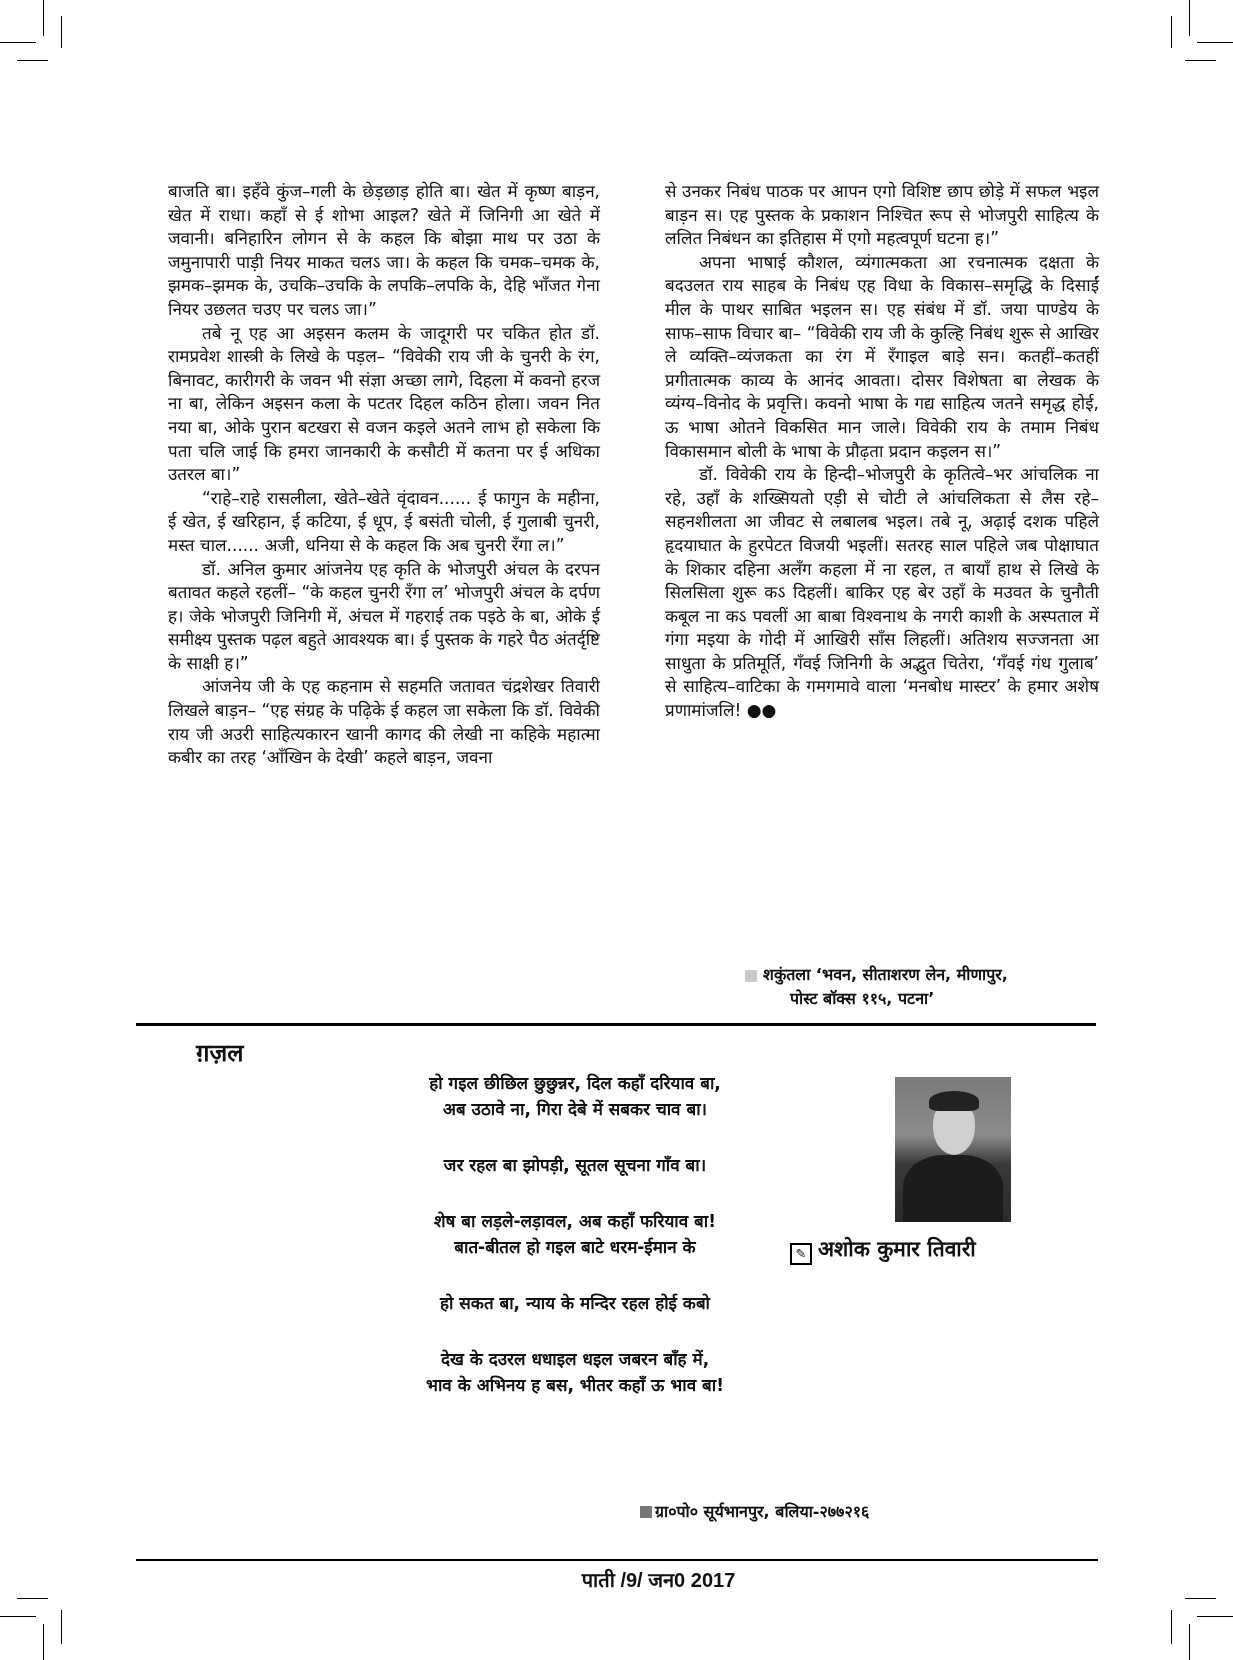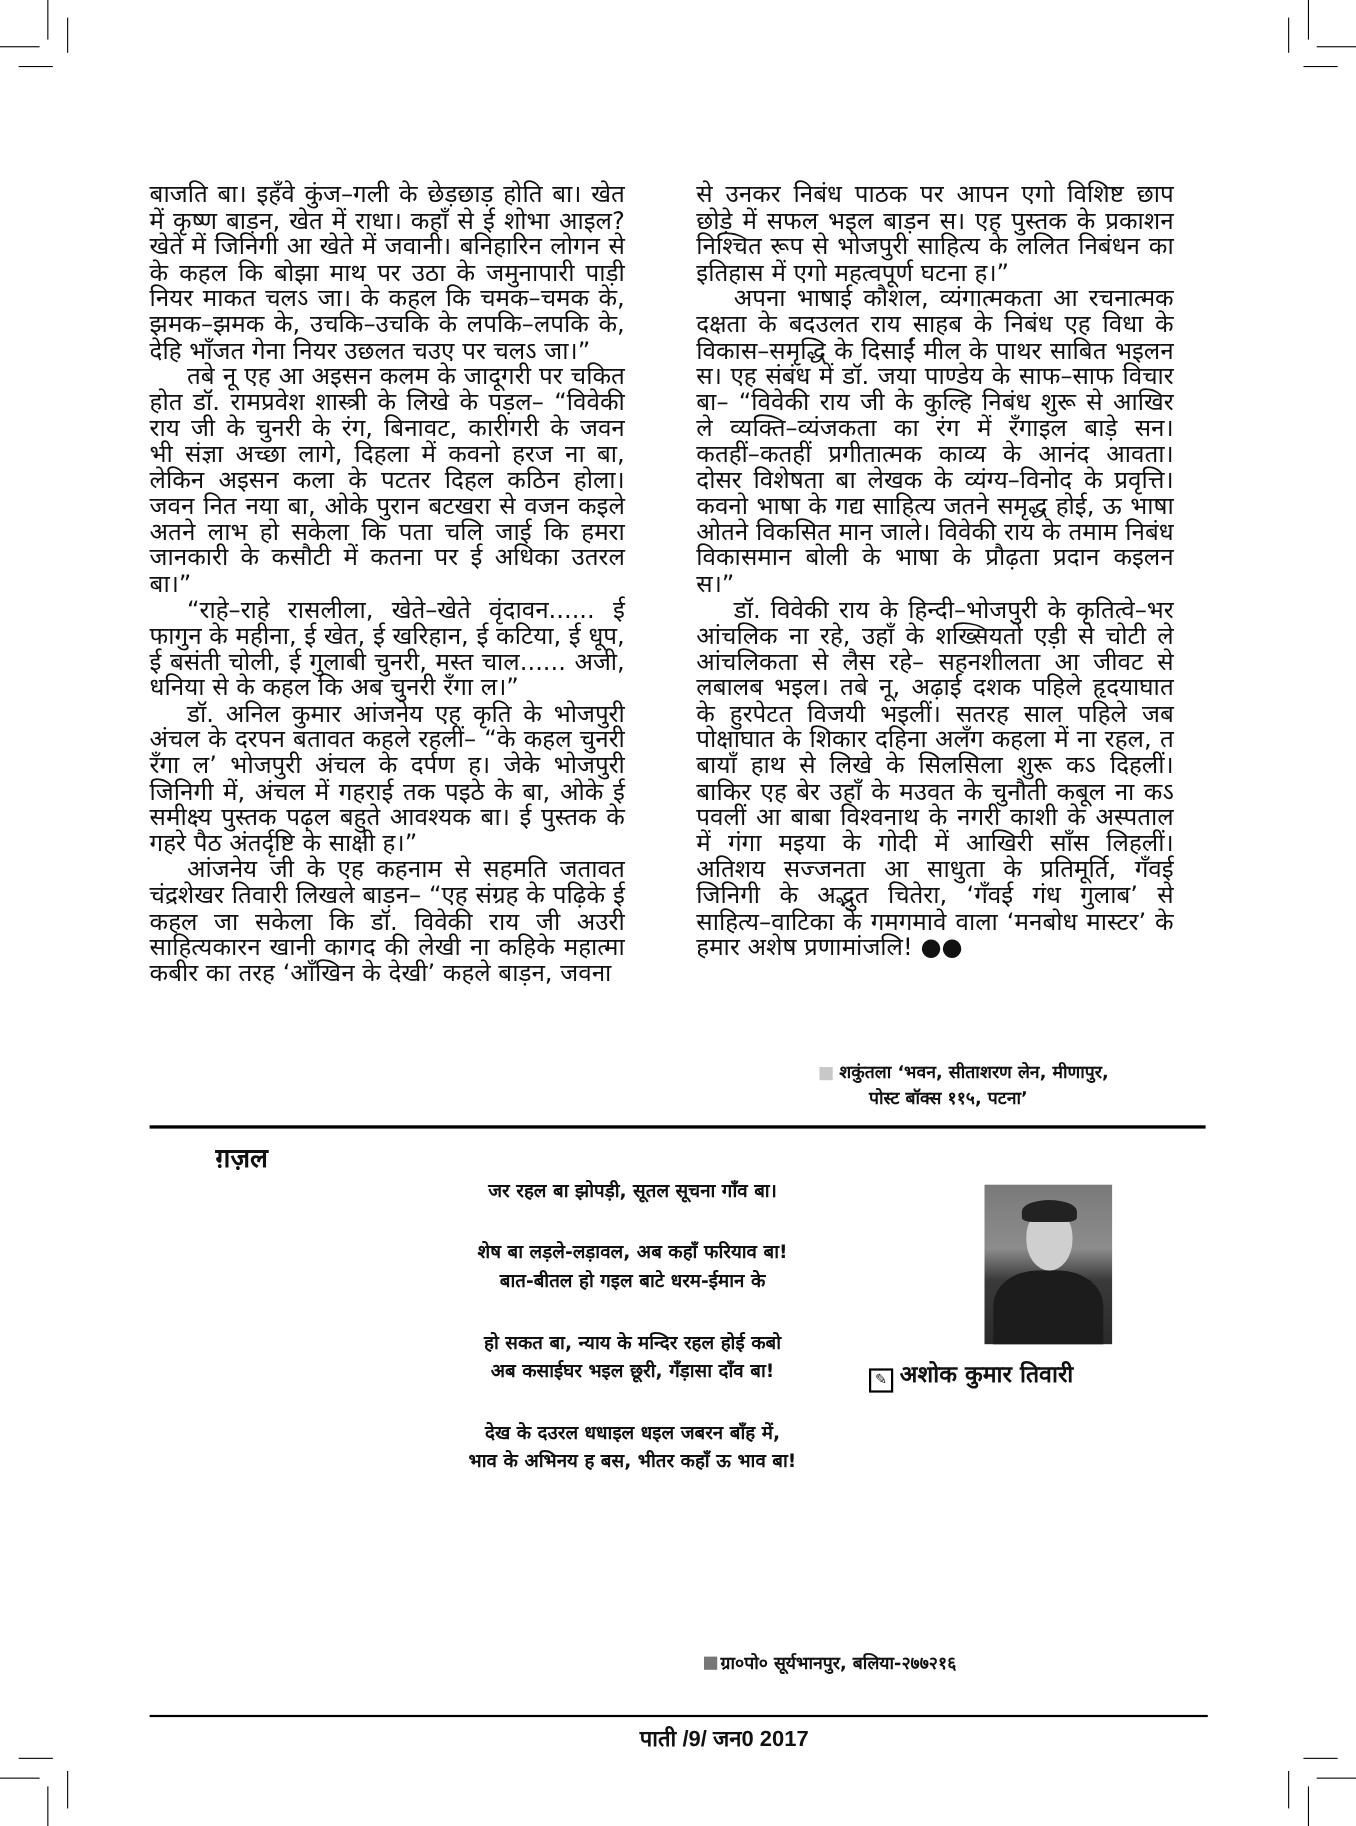--- a/index.html
+++ b/index.html
@@ -1,20 +1,20 @@
 <!DOCTYPE html>
 <html><head>
 <meta charset="utf-8">
 <style>
   html, body { margin: 0; padding: 0; background: #ffffff; }
   body { width: 1233px; height: 1660px; position: relative; overflow: hidden;
          font-family: "DejaVu Sans", sans-serif; color: #111; }
   .crop { position: absolute; background: #000; }
-  .col { position: absolute; top: 166px; font-size: 22px; line-height: 23.6px;
-         text-align: justify; }
+  .col { position: absolute; top: 180px; font-size: 17px; line-height: 23.6px;
+         text-align: justify; margin-left: 32px; }
   .col-left { left: 136px; width: 432px; }
   .col-right { left: 633px; width: 434px; }
   .col p { margin: 0; }
   .col p.indent { text-indent: 34px; }
   .col p.noindent { text-indent: 0; }
   .sig { position: absolute; left: 745px; top: 963px; width: 330px;
          font-size: 16px; line-height: 24px; font-weight: bold; }
   .sig .sq { display: inline-block; width: 12px; height: 12px; background: #c8c8c8;
              margin-right: 6px; vertical-align: middle; }
   .sig .line2 { padding-left: 45px; }
@@ -84,29 +84,32 @@
   <div><span class="sq"></span><span>शकुंतला ‘भवन, सीताशरण लेन, मीणापुर,</span></div>
   <div class="line2">पोस्ट बॉक्स ११५, पटना’</div>
 </div>
 
 <div class="rule" style="left:136px;top:1023px;width:960px;height:3px;"></div>
 
 <div class="ghazal-title">ग़ज़ल</div>
 
 <div class="poem">
   <div class="stanza">
+    <div>हो गइल छीछिल छुछुन्नर, दिल कहाँ दरियाव बा,</div>
+    <div>अब उठावे ना, गिरा देबे में सबकर चाव बा।</div>
+  </div>
+  <div class="stanza">
     <div>जर रहल बा झोपड़ी, सूतल सूचना गाँव बा।</div>
   </div>
   <div class="stanza">
     <div>शेष बा लड़ले-लड़ावल, अब कहाँ फरियाव बा!</div>
     <div>बात-बीतल हो गइल बाटे धरम-ईमान के</div>
   </div>
   <div class="stanza">
     <div>हो सकत बा, न्याय के मन्दिर रहल होई कबो</div>
-    <div>अब कसाईघर भइल छूरी, गँड़ासा दाँव बा!</div>
   </div>
   <div class="stanza">
     <div>देख के दउरल धधाइल धइल जबरन बाँह में,</div>
     <div>भाव के अभिनय ह बस, भीतर कहाँ ऊ भाव बा!</div>
   </div>
 </div>
 
 <div class="photo">
   <div class="body"></div>
   <div class="face"></div>

